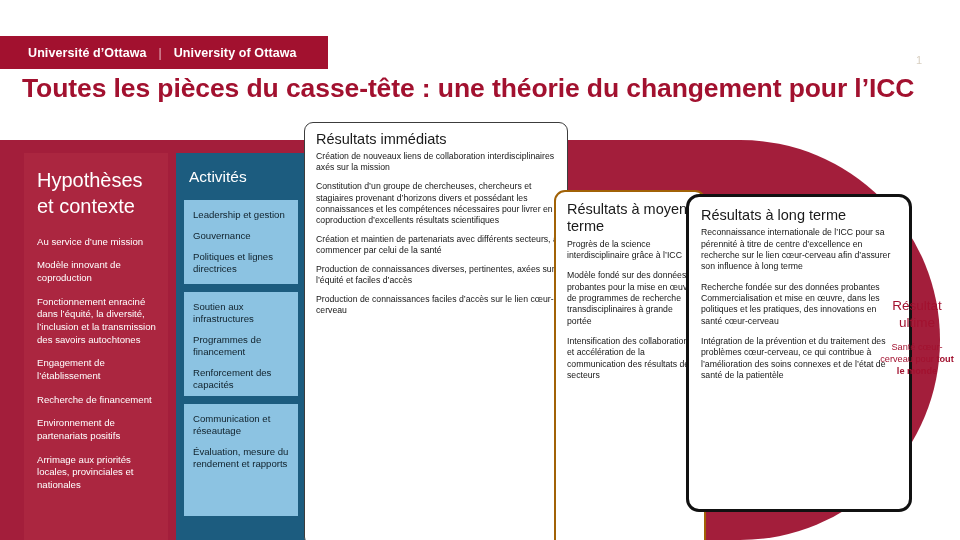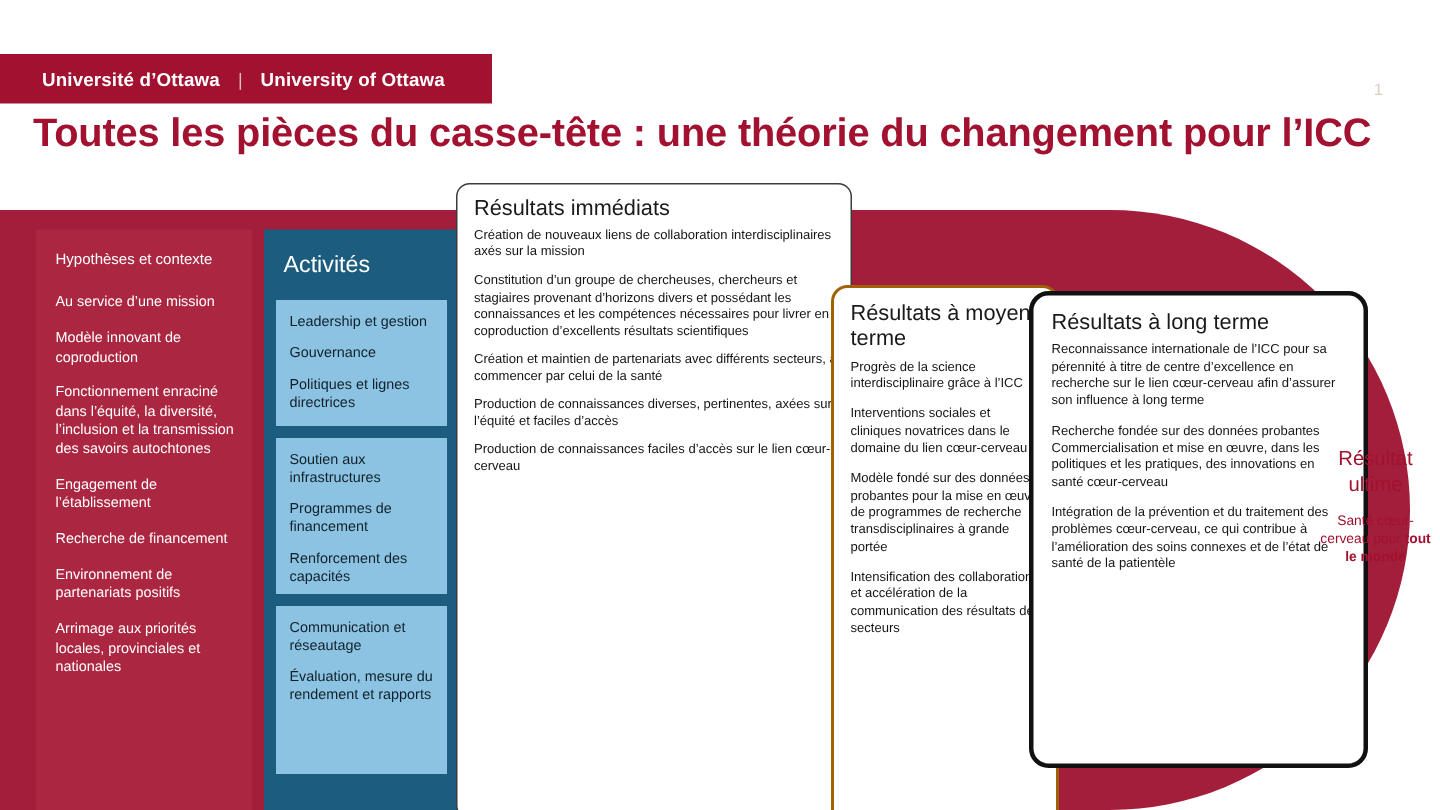--- a/index.html
+++ b/index.html
@@ -89,21 +89,21 @@
     position: absolute;
     left: 24px; top: 117px;
     width: 144px; height: 387px;
     background: #a82c42;
     background: #ab2640;
     z-index: 10;
     padding: 14px 12px 10px 13px;
     color: #ffffff;
   }
   .col-assump .col-head {
-    font-size: 10px;
+    font-size: 20px;
     line-height: 1.32;
     font-weight: normal;
     margin-bottom: 16px;
   }
   .assump-item {
     font-size: 9.6px;
     line-height: 1.32;
     margin-bottom: 11px;
   }
 
@@ -297,21 +297,20 @@
     <p>Création de nouveaux liens de collaboration interdisciplinaires axés sur la mission</p>
     <p>Constitution d’un groupe de chercheuses, chercheurs et stagiaires provenant d’horizons divers et possédant les connaissances et les compétences nécessaires pour livrer en coproduction d’excellents résultats scientifiques</p>
     <p>Création et maintien de partenariats avec différents secteurs, à commencer par celui de la santé</p>
     <p>Production de connaissances diverses, pertinentes, axées sur l’équité et faciles d’accès</p>
     <p>Production de connaissances faciles d’accès sur le lien cœur-cerveau</p>
   </div>
 
   <div class="obox" id="box-medium">
     <div class="obox-title">Résultats à moyen terme</div>
     <p>Progrès de la science interdisciplinaire grâce à l’ICC</p>
-    <p>Interventions sociales et cliniques novatrices dans le domaine du lien cœur-cerveau</p>
     <p>Modèle fondé sur des données probantes pour la mise en œuvre de programmes de recherche transdisciplinaires à grande portée</p>
     <p>Intensification des collaborations et accélération de la communication des résultats de secteurs</p>
   </div>
 
   <div class="obox" id="box-long">
     <div class="obox-title">Résultats à long terme</div>
     <p>Reconnaissance internationale de l’ICC pour sa pérennité à titre de centre d’excellence en recherche sur le lien cœur-cerveau afin d’assurer son influence à long terme</p>
     <p>Recherche fondée sur des données probantes Commercialisation et mise en œuvre, dans les politiques et les pratiques, des innovations en santé cœur-cerveau</p>
     <p>Intégration de la prévention et du traitement des problèmes cœur-cerveau, ce qui contribue à l’amélioration des soins connexes et de l’état de santé de la patientèle</p>
   </div>

